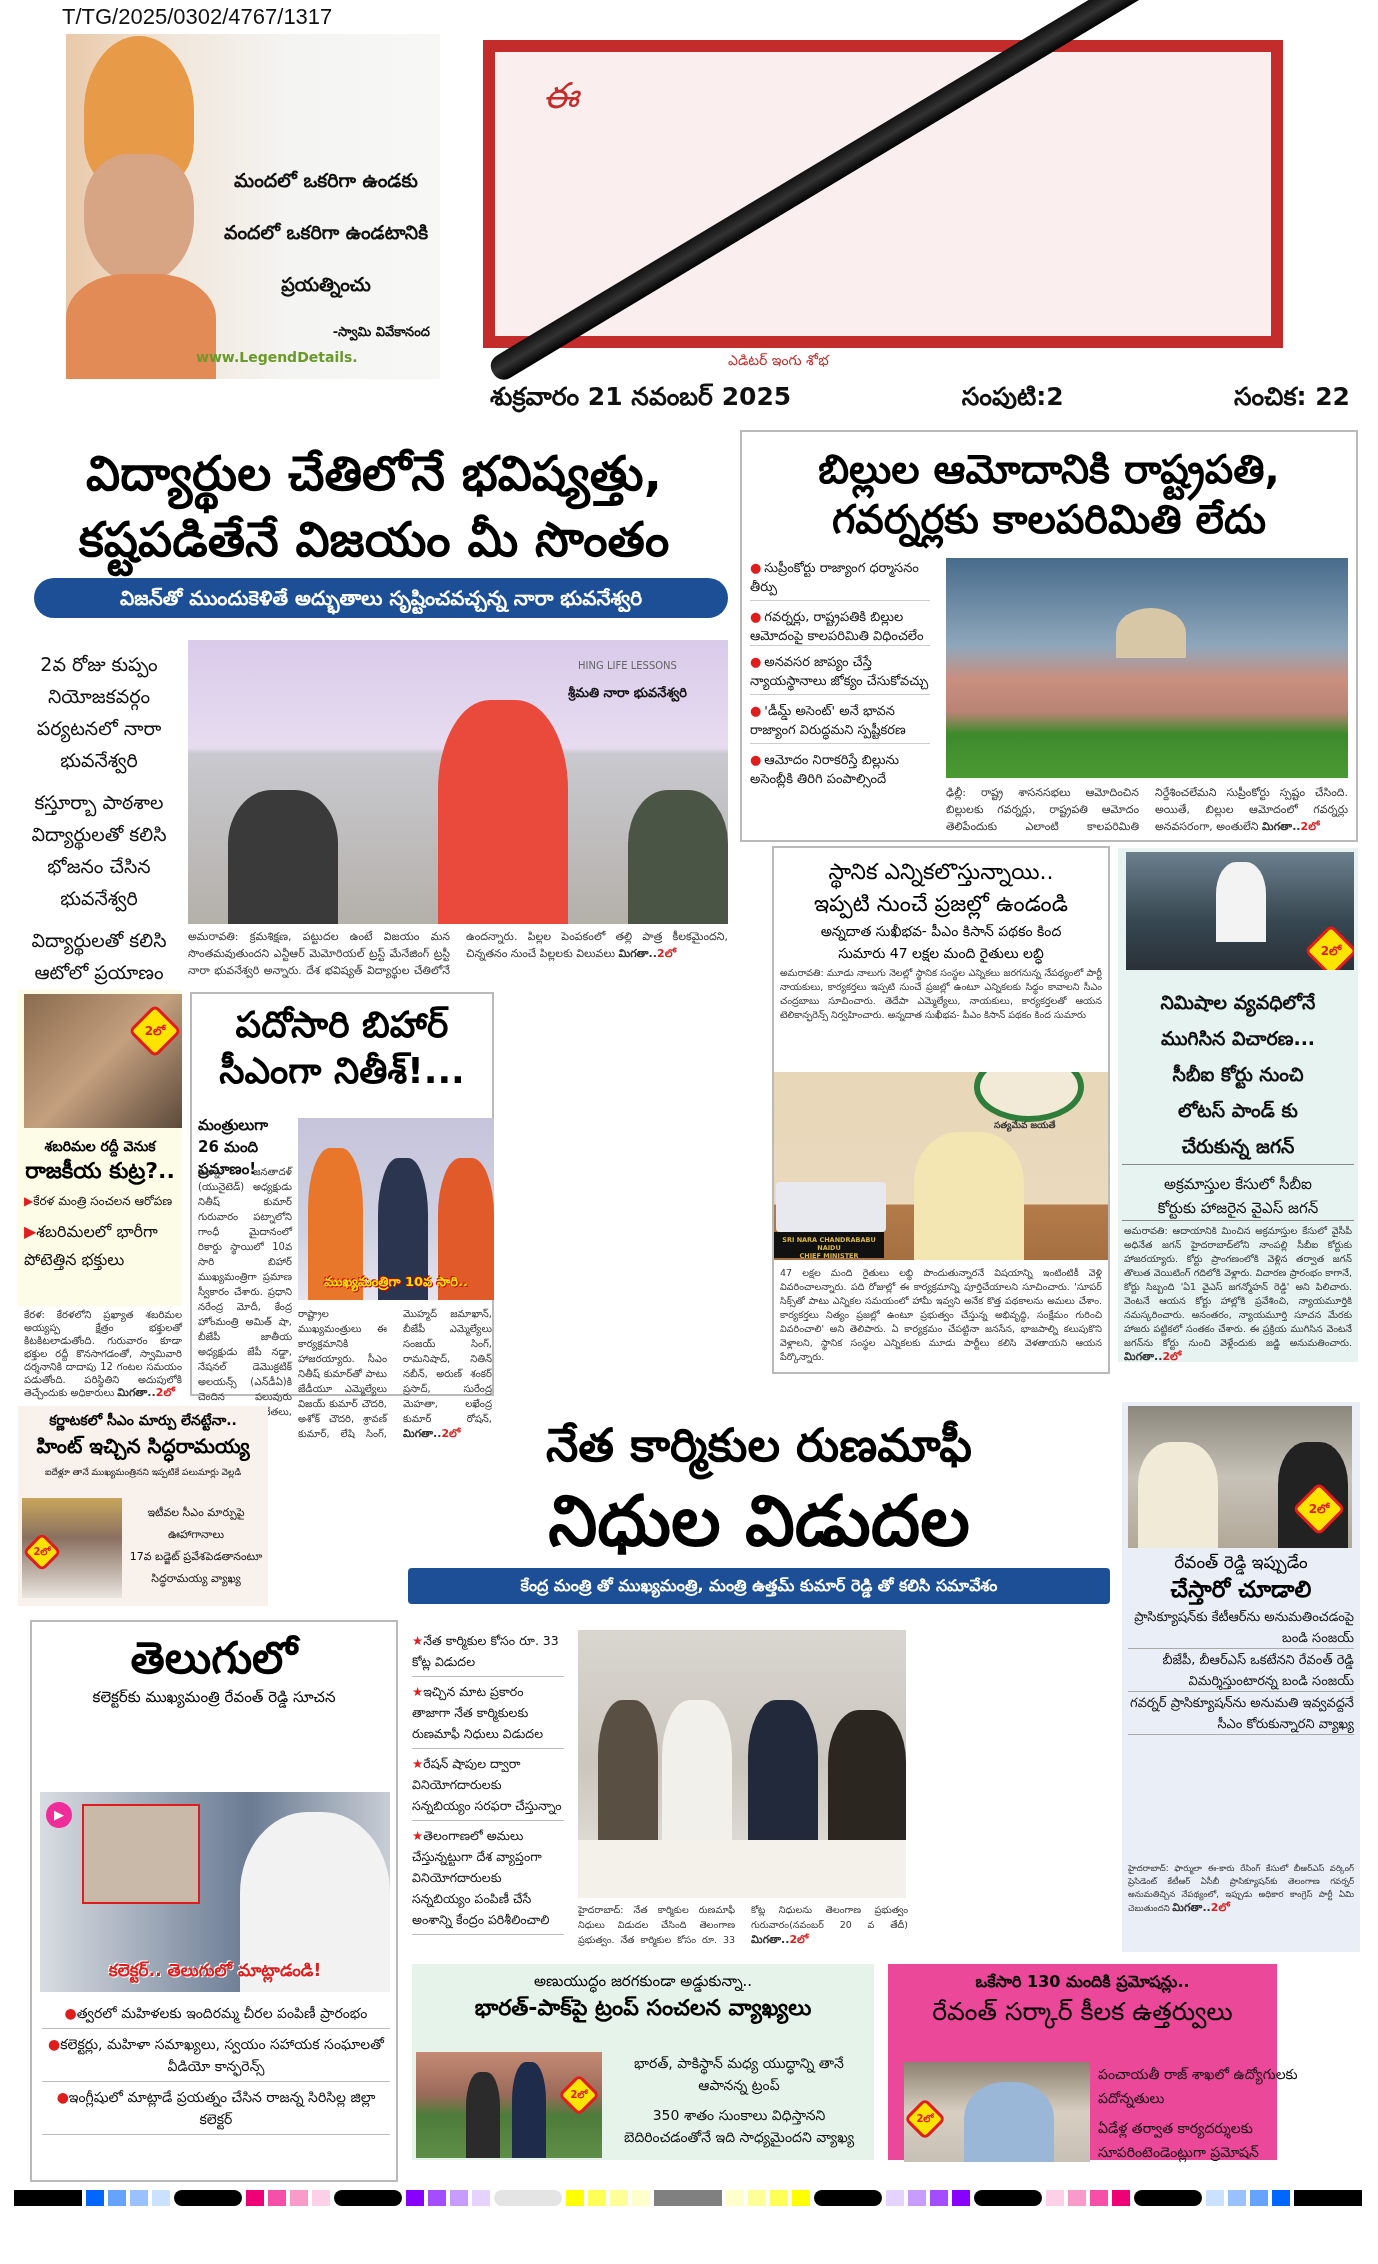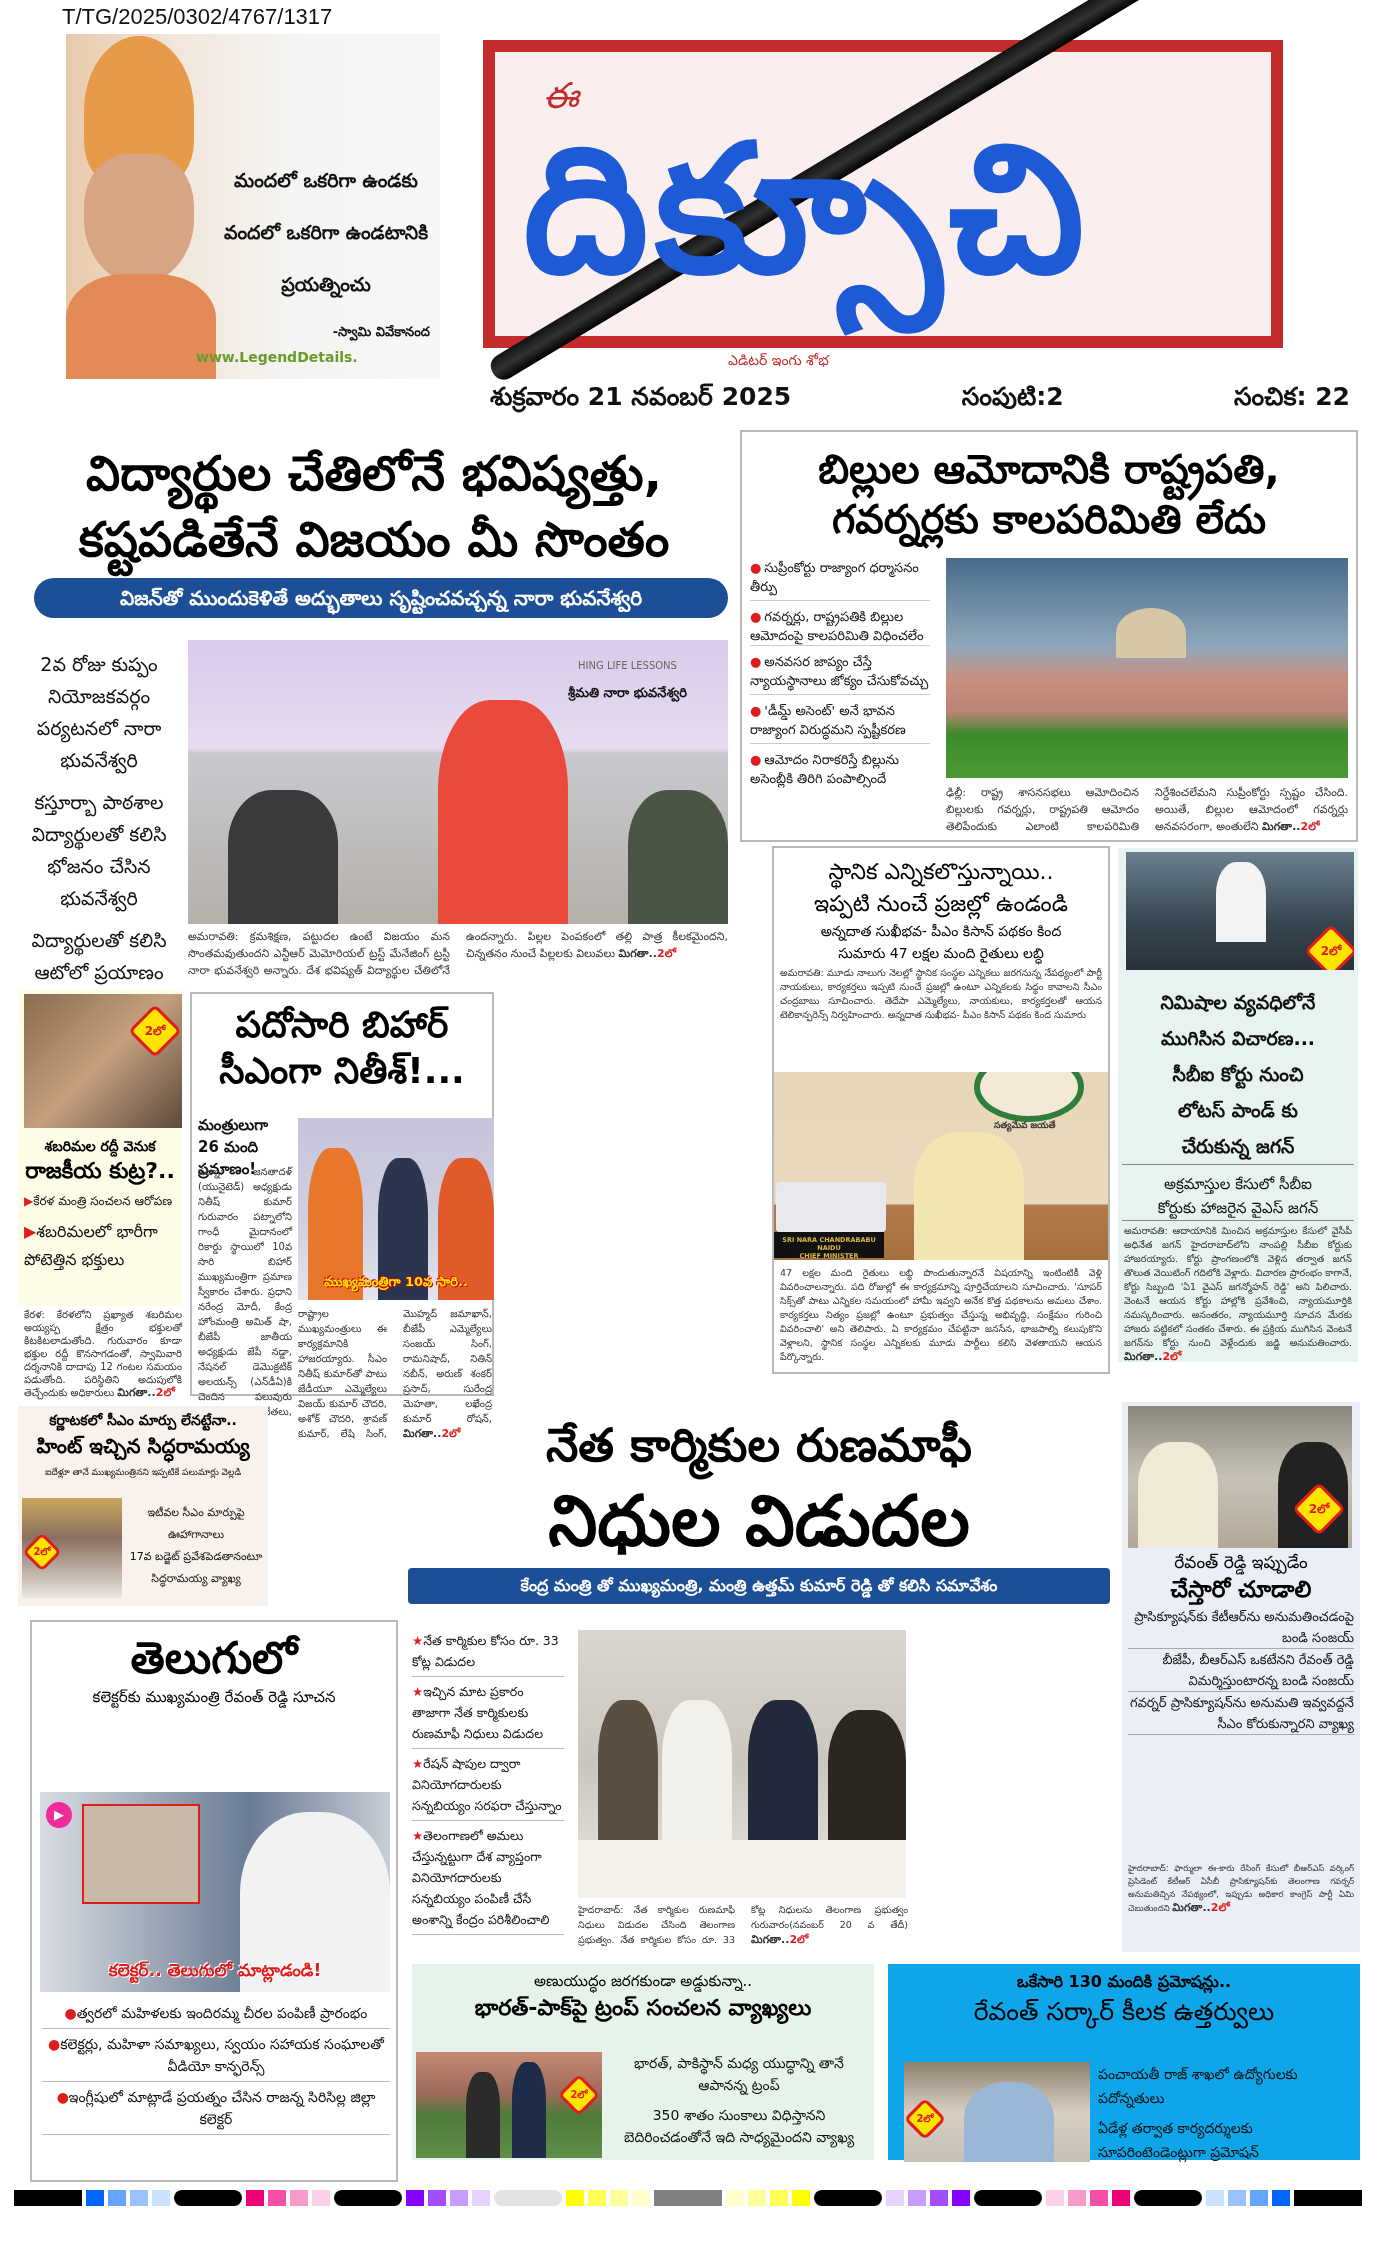--- a/index.html
+++ b/index.html
@@ -48,21 +48,20 @@
     <div>ప్రయత్నించు</div>
   </div>
   <div class="q-author">-స్వామి వివేకానంద</div>
   <div class="q-site">www.LegendDetails.</div>
 </div>
 
 <div class="abs logo">
   <div class="logo-frame"></div>
   <div class="pen"></div>
   <div class="logo-e">ఈ</div>
-  <div class="logo-text">దిక్సూచి</div>
   <div class="logo-sub">ఎడిటర్ ఇంగు శోభ</div>
 </div>
 <div class="abs dateline">
   <span>శుక్రవారం 21 నవంబర్ 2025</span>
   <span>సంపుటి:2</span>
   <span>సంచిక: 22</span>
 </div>
 
 <div class="abs" style="left:14px;top:440px;width:720px">
   <div class="h1" style="font-size:48px;line-height:66px">విద్యార్థుల చేతిలోనే భవిష్యత్తు,</div>
@@ -265,21 +264,21 @@
     <div class="badge" style="left:148px;top:28px;width:30px;height:30px">
         <span style="line-height:24px;font-size:10px">2లో</span>
       </div>
   </div>
   <div style="position:absolute;left:196px;top:88px;width:262px;text-align:center;font-size:14px;line-height:22px">
     <div style="margin-bottom:8px">భారత్, పాకిస్థాన్ మధ్య యుద్ధాన్ని తానే ఆపానన్న ట్రంప్</div>
     <div>350 శాతం సుంకాలు విధిస్తానని బెదిరించడంతోనే ఇది సాధ్యమైందని వ్యాఖ్య</div>
   </div>
 </div>
 
-<div class="abs" style="left:888px;top:1964px;width:472px;height:196px;background:#0ea5e9">
+<div class="abs" style="left:888px;top:1964px;width:389px;height:196px;background:#ec4899">
   <div class="h1" style="font-size:16px;margin-top:8px">ఒకేసారి 130 మందికి ప్రమోషన్లు..</div>
   <div class="h1" style="font-size:25px;margin-top:2px;font-weight:normal">రేవంత్ సర్కార్ కీలక ఉత్తర్వులు</div>
   <div class="img" style="left:16px;top:98px;width:186px;height:100px;background:linear-gradient(#8d8170,#d8cfc2 50%,#c7c0b5)">
     <div style="position:absolute;left:60px;top:20px;width:90px;height:80px;background:#9ab7d8;border-radius:45% 45% 0 0"></div>
     <div class="badge" style="left:6px;top:42px;width:30px;height:30px">
         <span style="line-height:24px;font-size:10px">2లో</span>
       </div>
   </div>
   <div style="position:absolute;left:210px;top:98px;width:258px;font-size:14px;line-height:24px">
     <div style="margin-bottom:6px">పంచాయతీ రాజ్ శాఖలో ఉద్యోగులకు పదోన్నతులు</div>

